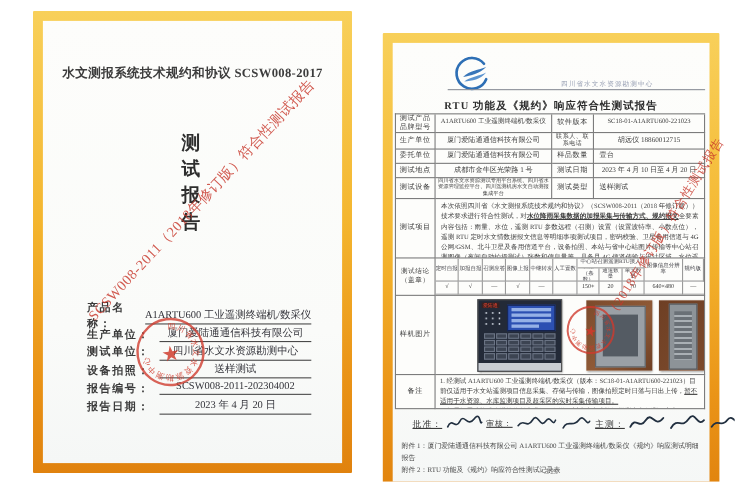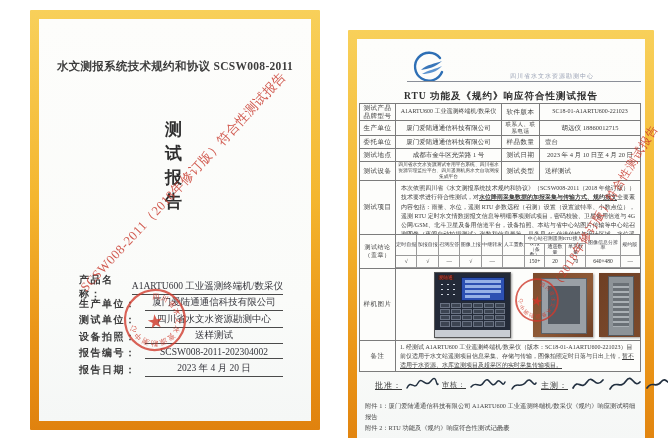--- a/index.html
+++ b/index.html
@@ -73,21 +73,21 @@
   .rp-pnum{top:386px;}
 </style>
 </head>
 <body>
 
 <div class="canvas">
 
   <div class="page-frame" style="left:30px;top:10px;width:290px;height:420px;">
     <div class="page">
 
-      <div class="lp-title1">水文测报系统技术规约和协议 SCSW008-2011</div>
+      <div class="lp-title1">水文测报系统技术规约和协议 SCSW008-2017</div>
 
       <div class="vtitle">
         <span>测</span>
         <span>试</span>
         <span>报</span>
         <span>告</span>
       </div>
 
       <div class="wm lp-wm">SCSW008-2011（2018年修订版）符合性测试报告</div>
 

